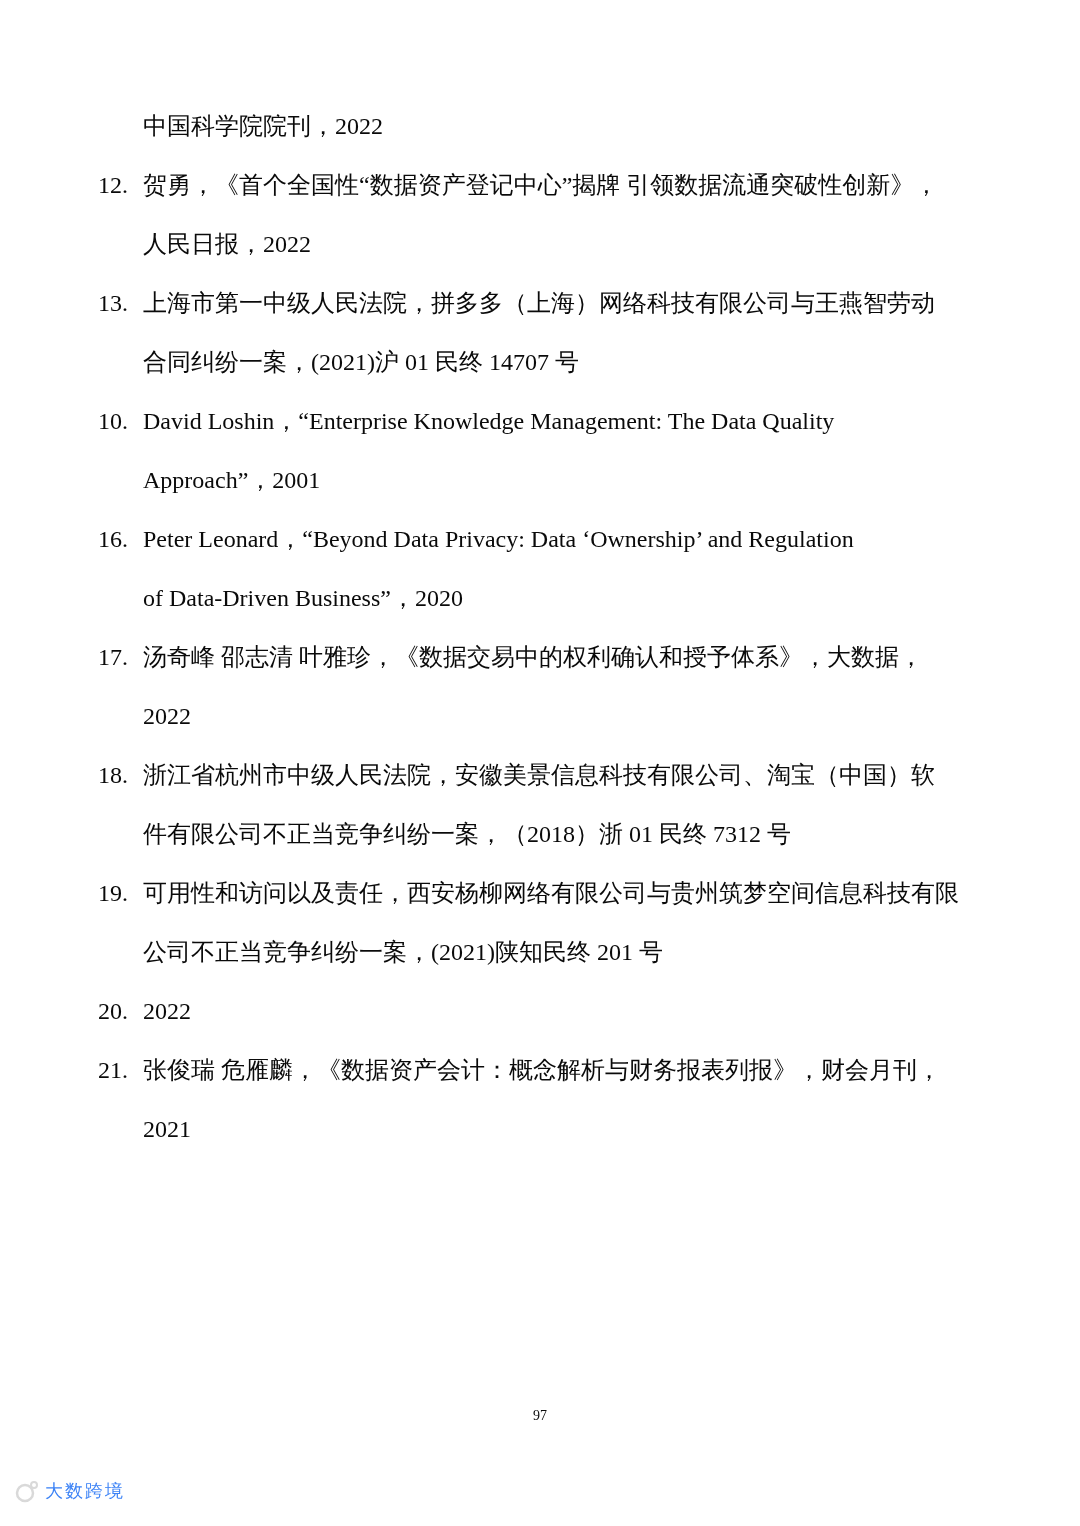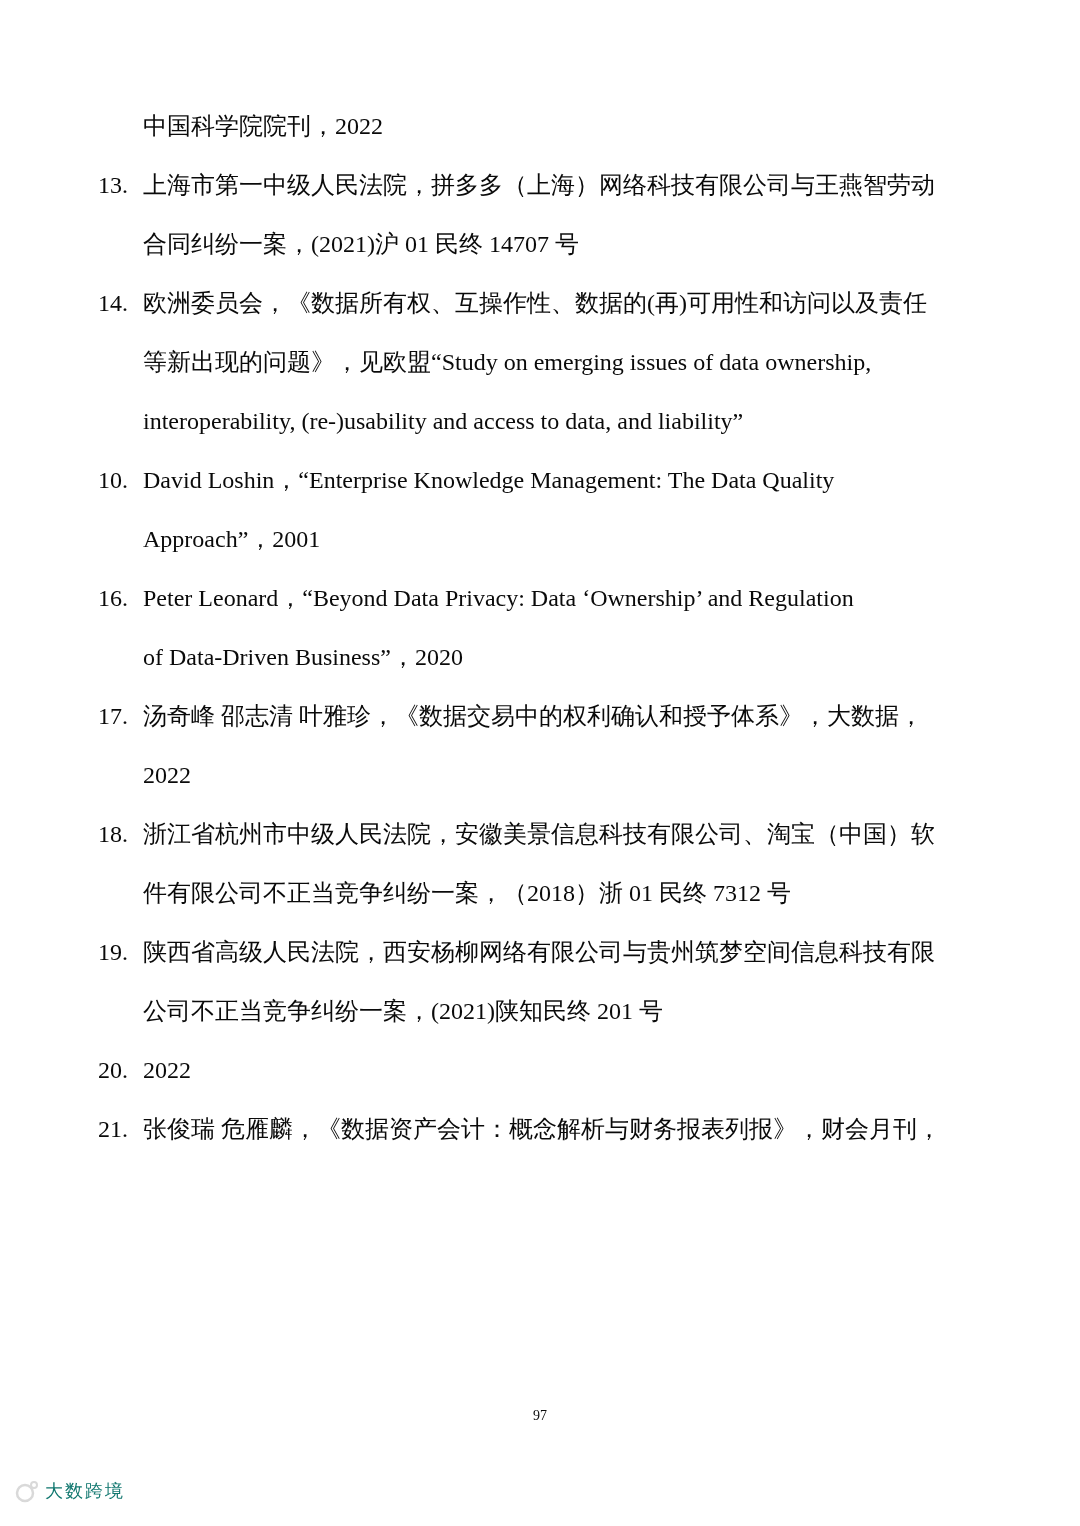--- a/index.html
+++ b/index.html
@@ -59,42 +59,41 @@
   }
   .wm-logo {
     display: inline-flex;
     width: 26px;
     height: 26px;
   }
   .wm-text {
     font-size: 18px;
     font-family: "Liberation Sans", "DejaVu Sans", sans-serif;
     letter-spacing: 2px;
-    color: #0f766e;
+    color: #3b82f6;
   }
 </style>
 </head>
 <body>
 
 <div class="page">
 
   <div class="content" id="refs">
       <div class="entry">
         <div class="line">中国科学院院刊，2022</div>
       </div>
       <div class="entry">
+        <span class="no">12.</span>
+        <div class="line">贺勇，《首个全国性“数据资产登记中心”揭牌 引领数据流通突破性创新》，</div>
+        <div class="line">人民日报，2022</div>
+      </div>
+      <div class="entry">
         <span class="no">13.</span>
         <div class="line">上海市第一中级人民法院，拼多多（上海）网络科技有限公司与王燕智劳动</div>
         <div class="line">合同纠纷一案，(2021)沪 01 民终 14707 号</div>
-      </div>
-      <div class="entry">
-        <span class="no">14.</span>
-        <div class="line">欧洲委员会，《数据所有权、互操作性、数据的(再)可用性和访问以及责任</div>
-        <div class="line">等新出现的问题》，见欧盟“Study on emerging issues of data ownership,</div>
-        <div class="line">interoperability, (re-)usability and access to data, and liability”</div>
       </div>
       <div class="entry">
         <span class="no">10.</span>
         <div class="line">David Loshin，“Enterprise Knowledge Management: The Data Quality</div>
         <div class="line">Approach”，2001</div>
       </div>
       <div class="entry">
         <span class="no">16.</span>
         <div class="line">Peter Leonard，“Beyond Data Privacy: Data ‘Ownership’ and Regulation</div>
         <div class="line">of Data-Driven Business”，2020</div>
@@ -104,30 +103,31 @@
         <div class="line">汤奇峰 邵志清 叶雅珍，《数据交易中的权利确认和授予体系》，大数据，</div>
         <div class="line">2022</div>
       </div>
       <div class="entry">
         <span class="no">18.</span>
         <div class="line">浙江省杭州市中级人民法院，安徽美景信息科技有限公司、淘宝（中国）软</div>
         <div class="line">件有限公司不正当竞争纠纷一案，（2018）浙 01 民终 7312 号</div>
       </div>
       <div class="entry">
         <span class="no">19.</span>
-        <div class="line">陕西省高级人民法院，西安杨柳网络有限公司与贵州筑梦空间信息科技有限</div>
+        <div class="line">可用性和访问以及责任，西安杨柳网络有限公司与贵州筑梦空间信息科技有限</div>
         <div class="line">公司不正当竞争纠纷一案，(2021)陕知民终 201 号</div>
       </div>
       <div class="entry">
         <span class="no">20.</span>
         <div class="line">2022</div>
       </div>
       <div class="entry">
         <span class="no">21.</span>
         <div class="line">张俊瑞 危雁麟，《数据资产会计：概念解析与财务报表列报》，财会月刊，</div>
+        <div class="line">2021</div>
       </div>
     </div>
 
   <div class="page-number">97</div>
 
   <div class="watermark">
     <span class="wm-logo">
       <svg viewBox="0 0 26 26" width="26" height="26">
         <circle cx="11" cy="15" r="8" fill="none" stroke="#d9d9d9" stroke-width="2.5"></circle>
         <circle cx="20" cy="7" r="3" fill="none" stroke="#d9d9d9" stroke-width="2"></circle>

